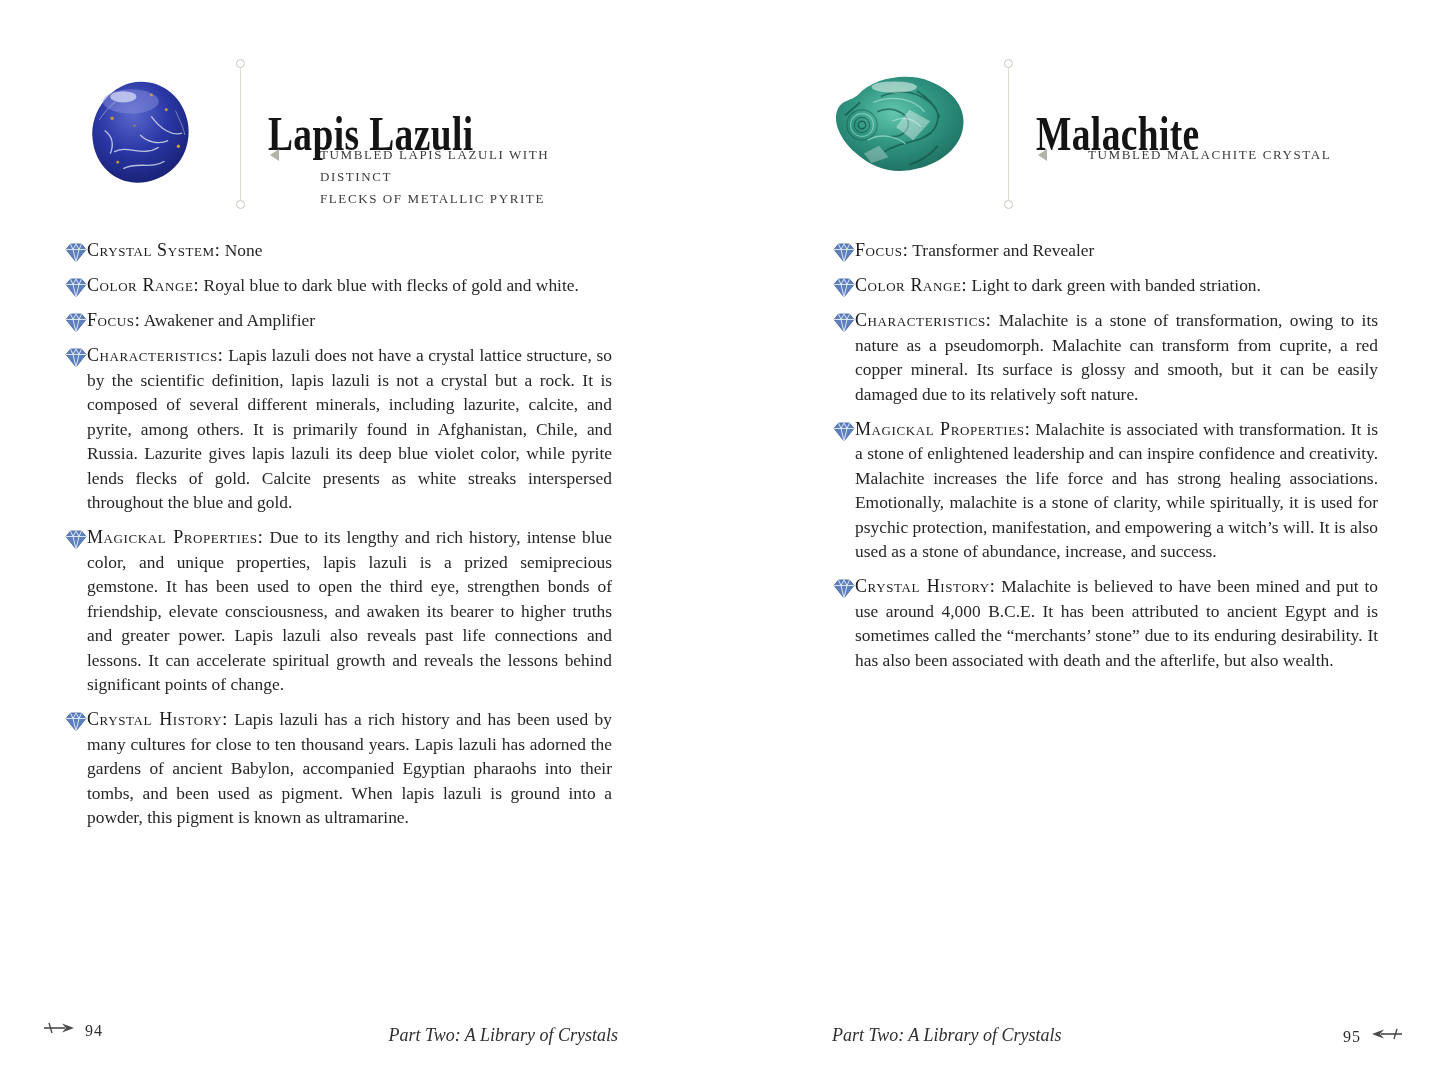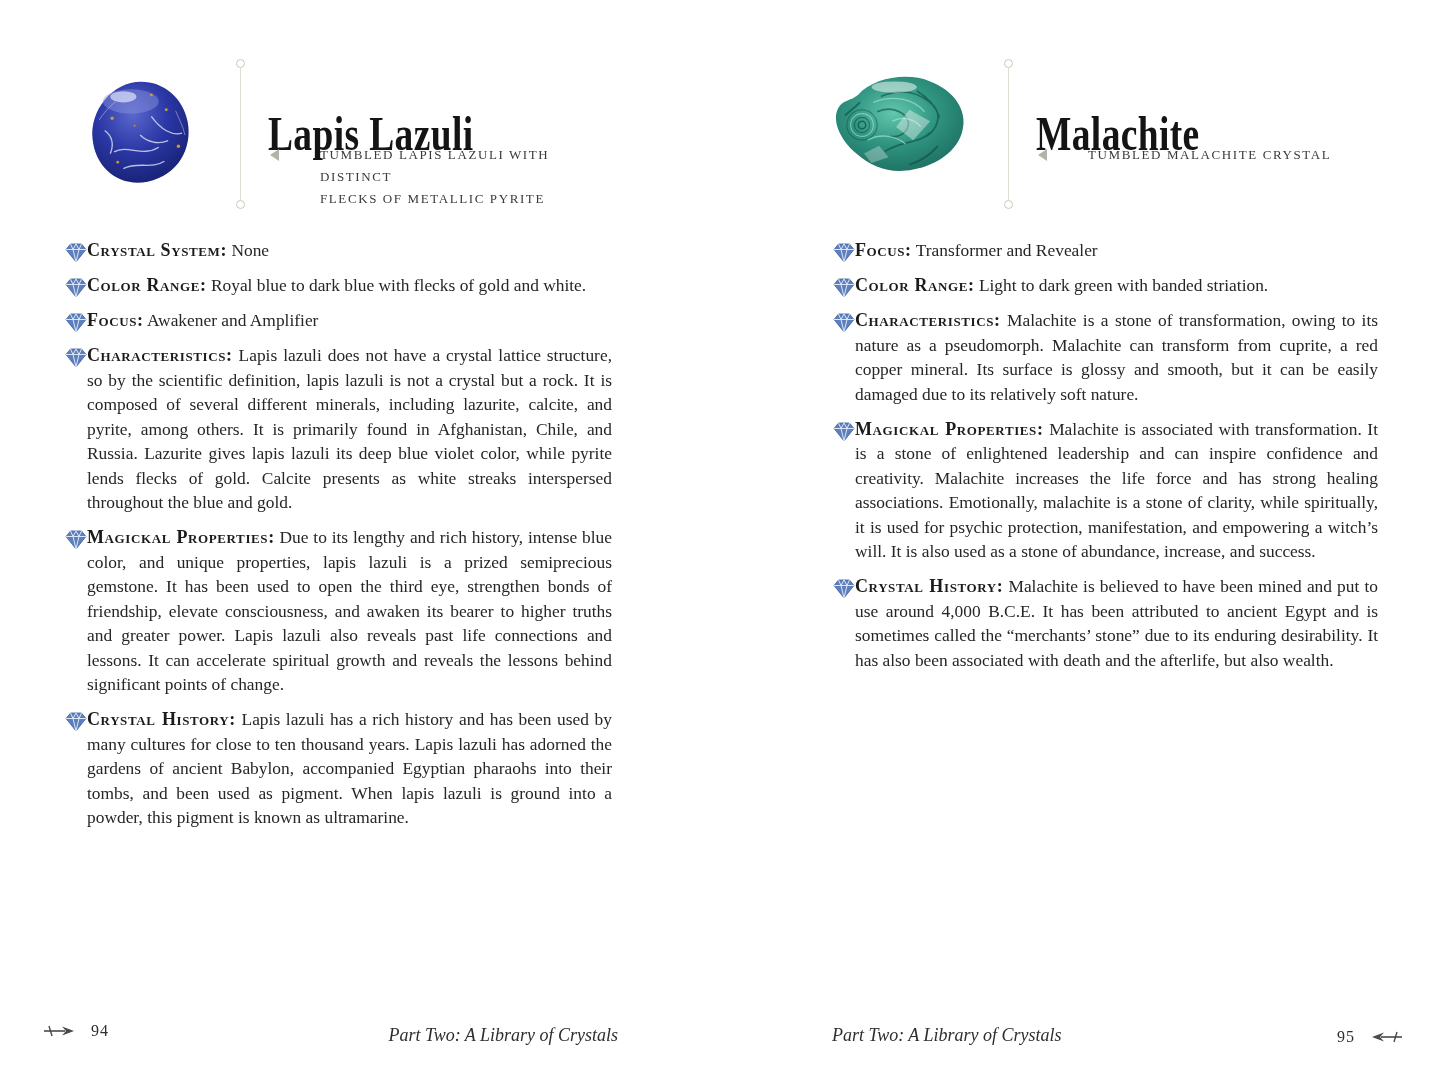--- a/index.html
+++ b/index.html
@@ -45,27 +45,27 @@
   .caption .cap-line { display:block; }
 
   
   .entries { margin-top:0; }
   .entry {
     position:relative; padding-left:23px; margin-bottom:10.5px;
     font-size:17.4px; line-height:24.5px; text-align:justify;
   }
   .entry .bullet { position:absolute; left:0; top:5px; }
   .entry .label {
-    font-variant:small-caps; font-weight:700; letter-spacing:0.6px;
+    font-variant:small-caps; font-weight:400; letter-spacing:0.6px;
     font-size:18px; color:#1b1b1b;
   }
 
   
   .folio {
-    position:absolute; top:1022px; display:flex; align-items:center; gap:17px;
+    position:absolute; top:1022px; display:flex; gap:11px;
     font-size:16px; letter-spacing:1px; color:#2e2e2e;
   }
   #folio-left  { left:44px; }
   #folio-right { right:43px;margin-top:6px; }
   .running {
     position:absolute; top:1025px; font-style:italic; font-size:18px; color:#2e2e2e;
   }
   #running-left  { left:70px; width:548px; text-align:right; }
   #running-right { left:832px; }
 </style>

